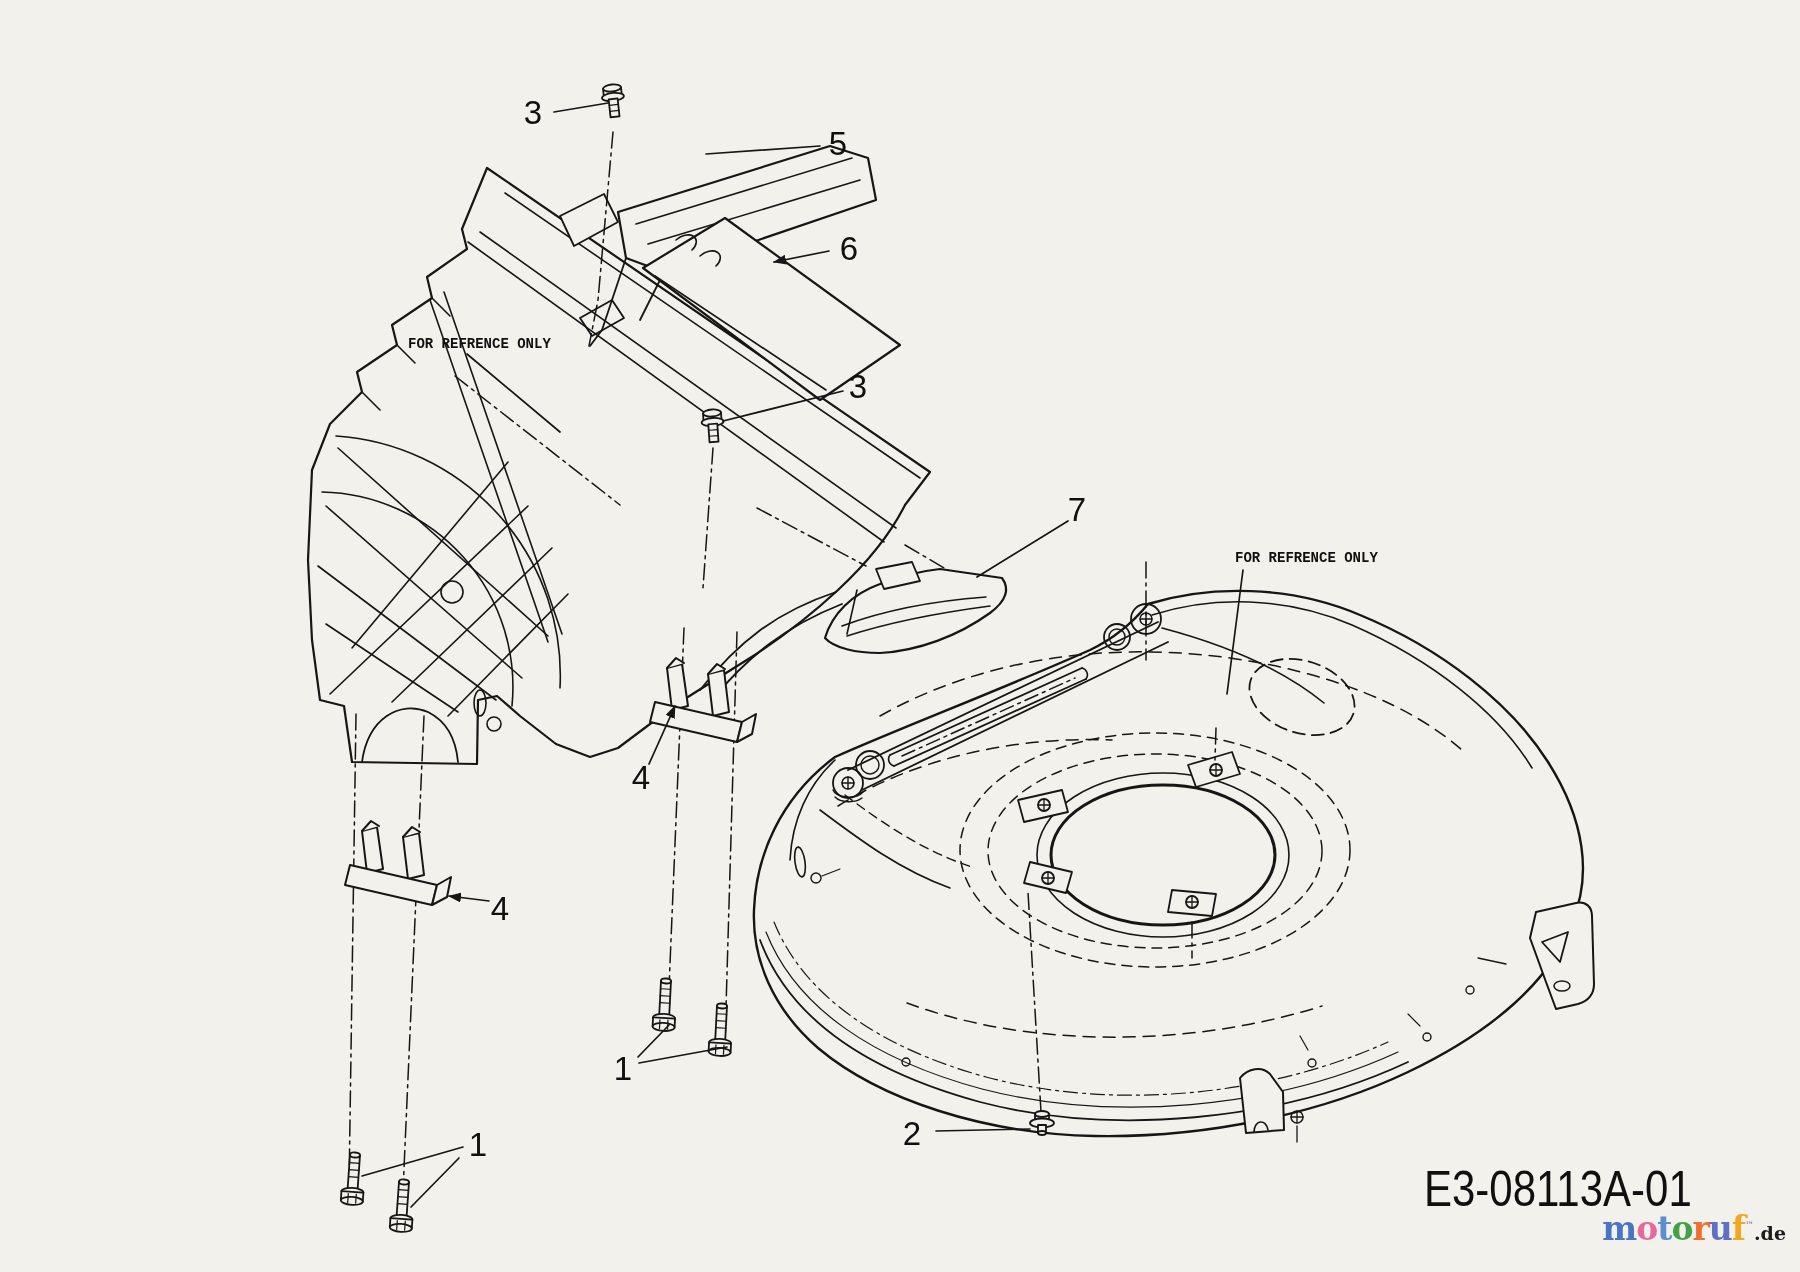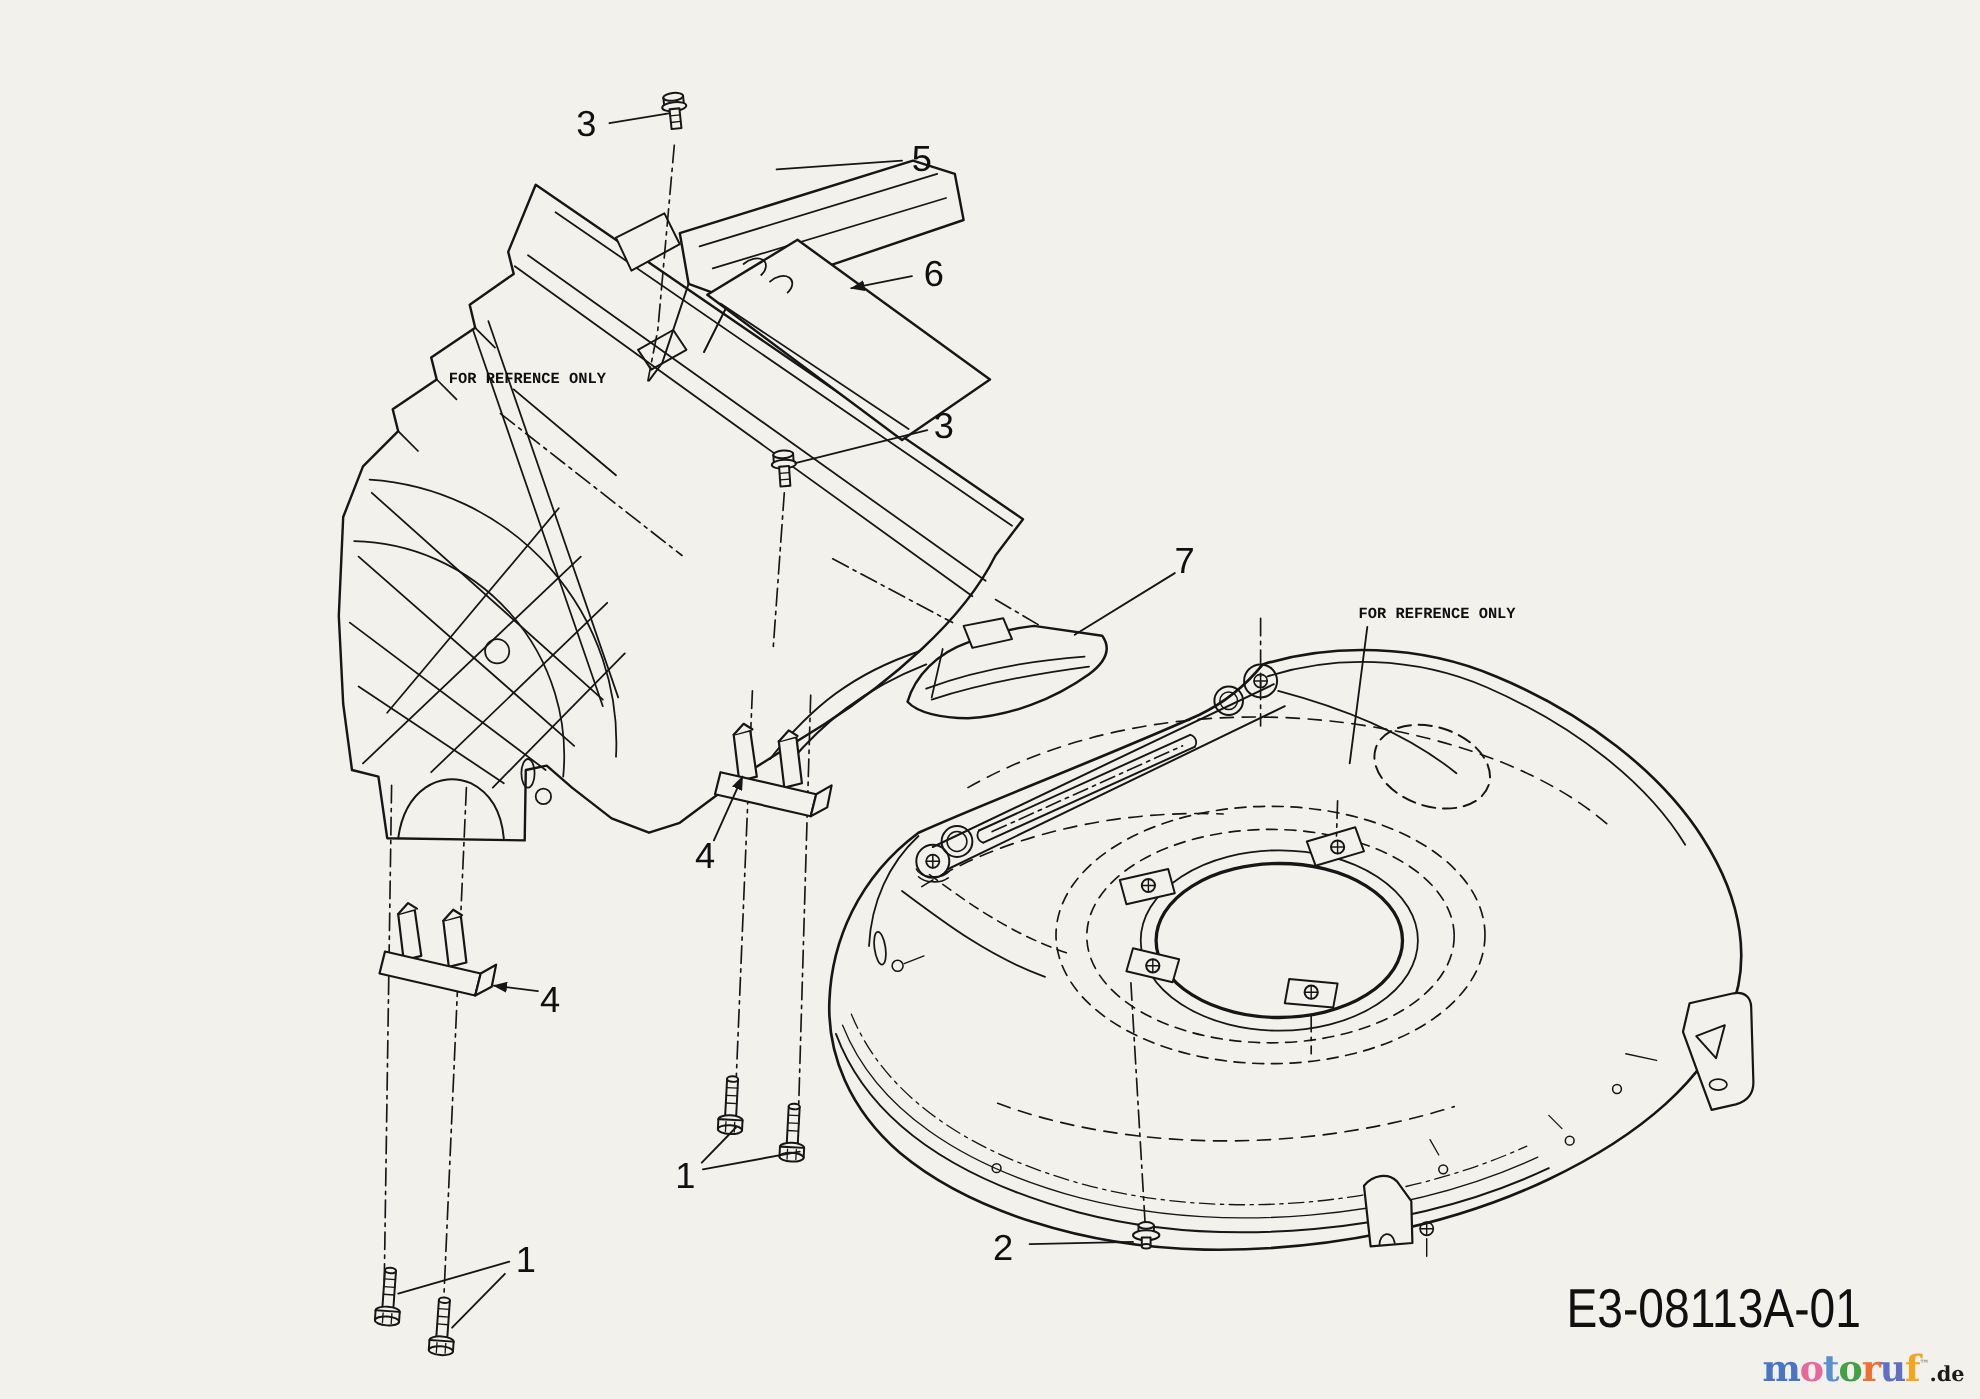--- a/index.html
+++ b/index.html
@@ -23,21 +23,21 @@
     font-family:"Liberation Sans", sans-serif;
     font-size:50px;
     color:#101010;
     transform:scaleX(0.84);
     transform-origin:left top;
     white-space:nowrap;
     letter-spacing:0px;
   }
   .logo{
     position:absolute;
-    right:14px;bottom:9px;
+    right:14px;bottom:24px;
     font-family:"DejaVu Serif", serif;
     font-weight:bold;
     font-size:33px;
     letter-spacing:-1px;
     white-space:nowrap;
   }
   .logo .tm{
     font-size:9px;
     color:#8a8a8a;
     vertical-align:super;

